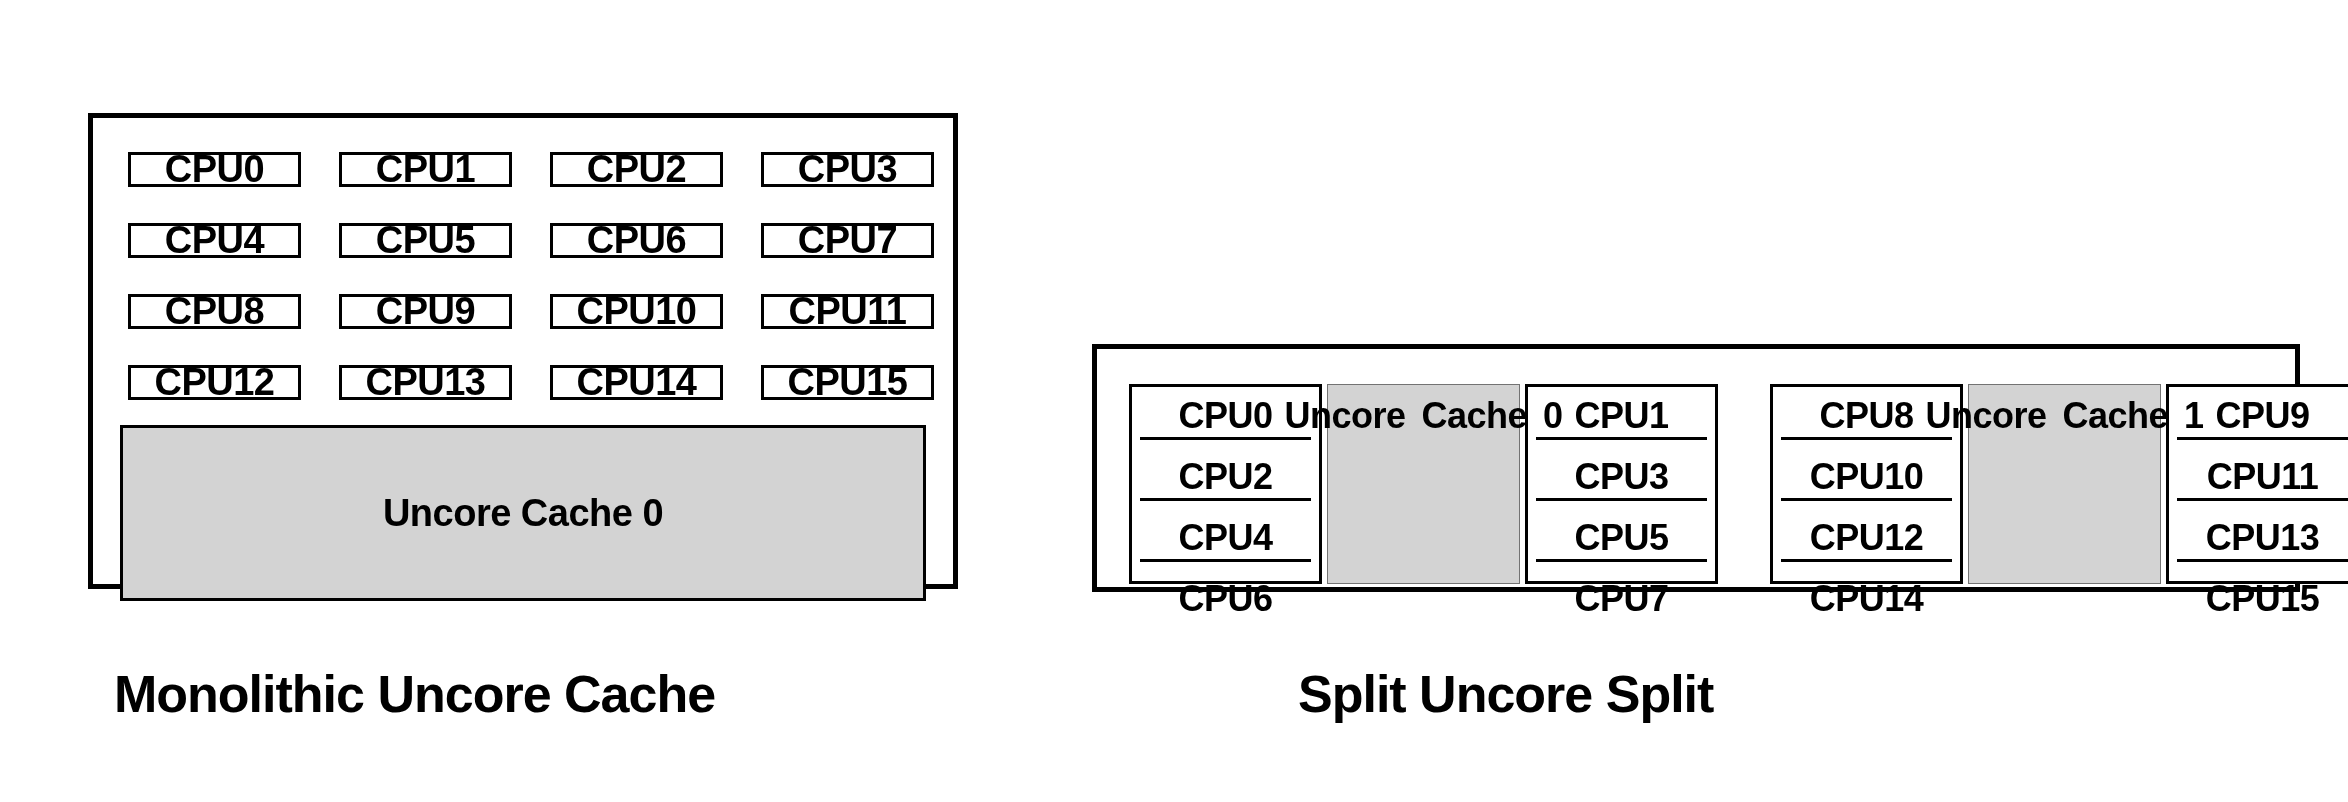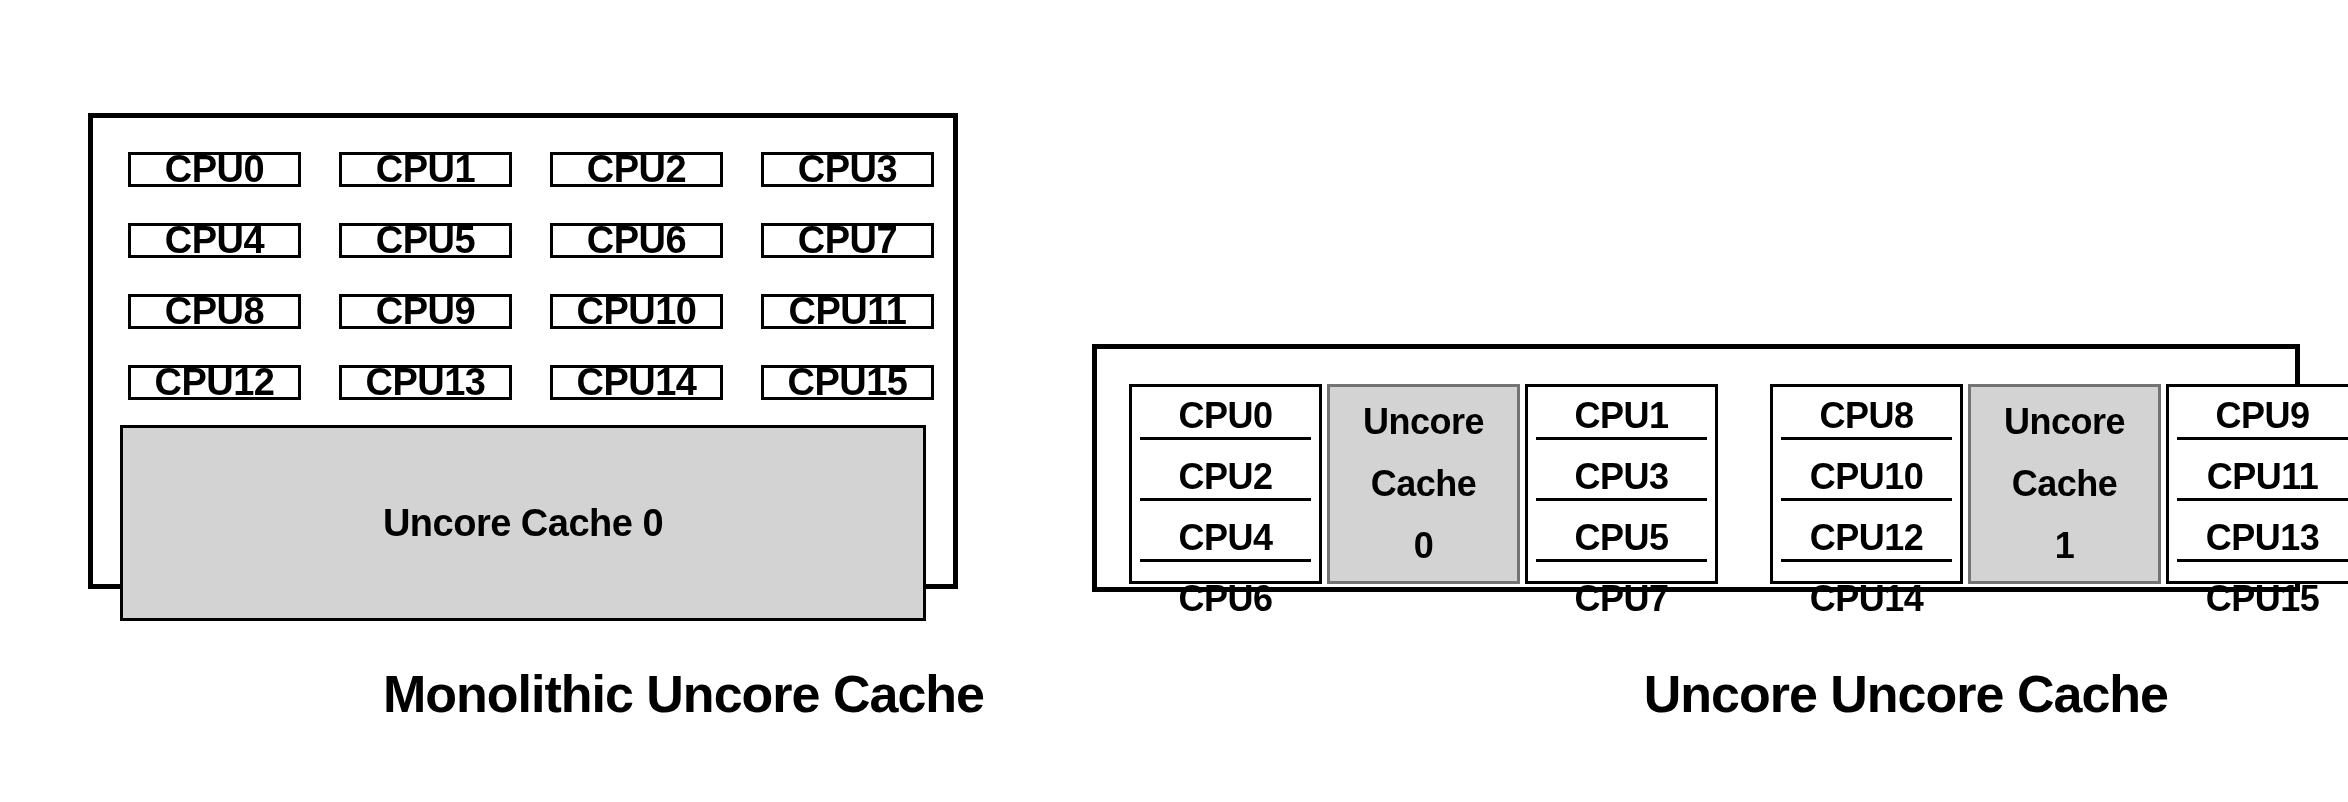--- a/index.html
+++ b/index.html
@@ -17,21 +17,21 @@
     grid-template-columns: repeat(4, 189px);
     grid-auto-rows: 51px;
     column-gap: 22px; row-gap: 20px;
   }
   .cpu-box {
     border: 3px solid #000; background: #fff;
     display: flex; align-items: center; justify-content: center;
     font-weight: bold; font-size: 38px; letter-spacing: -0.5px;
   }
   .mono-cache {
-    margin-top: 17px; height: 196px;
+    margin-top: 17px; height: 176px;
     border: 3px solid #000; background: #d3d3d3;
     display: flex; align-items: center; justify-content: center;
     font-weight: bold; font-size: 38px; letter-spacing: -0.5px;
   }
 
   
   .split-box {
     position: absolute; left: 1068px; top: 320px; width: 1208px; height: 248px;
     border: 5px solid #000; background: #fff;
     padding: 19px 16px;
@@ -44,30 +44,30 @@
     display: flex; flex-direction: column;
   }
   .cpu-cell {
     flex: 1; border-bottom: 3px solid #000;
     display: flex; align-items: center; justify-content: center;
     font-weight: bold; font-size: 36px; letter-spacing: -0.5px;
   }
   .cpu-cell:last-child { border-bottom: none; }
   .cache-col {
     width: 193px; height: 200px; margin-left: -3px; margin-right: -3px;
-    border: 3px solid #737373; background: #d3d3d3;
-    display: flex; flex-direction: column; align-items: center; justify-content: center;
+    border: 1px solid #737373; background: #d3d3d3;
+    display: flex; flex-direction: row; justify-content: center;
     font-weight: bold; font-size: 36px; line-height: 46px; letter-spacing: -0.5px;
     text-align: center; position: relative; z-index: 1;
   }
 
   
   .caption {
     position: absolute; width: 870px; top: 640px;
-    text-align: right;
+    text-align: left;
     font-weight: bold; font-size: 52px; letter-spacing: -1px;
     white-space: nowrap;
   }
   .caption-mono  { left: 90px; }
   .caption-split { left: 1274px; }
 </style>
 </head>
 <body>
 
 <div class="mono-box">
@@ -130,13 +130,13 @@
       <div class="cpu-cell">CPU9</div>
       <div class="cpu-cell">CPU11</div>
       <div class="cpu-cell">CPU13</div>
       <div class="cpu-cell">CPU15</div>
     </div>
   </div>
 
 </div>
 
 <div class="caption caption-mono">Monolithic Uncore Cache</div>
-<div class="caption caption-split">Uncore Uncore Cache</div>
+<div class="caption caption-split">Split Uncore Split</div>
 
 </body></html>

